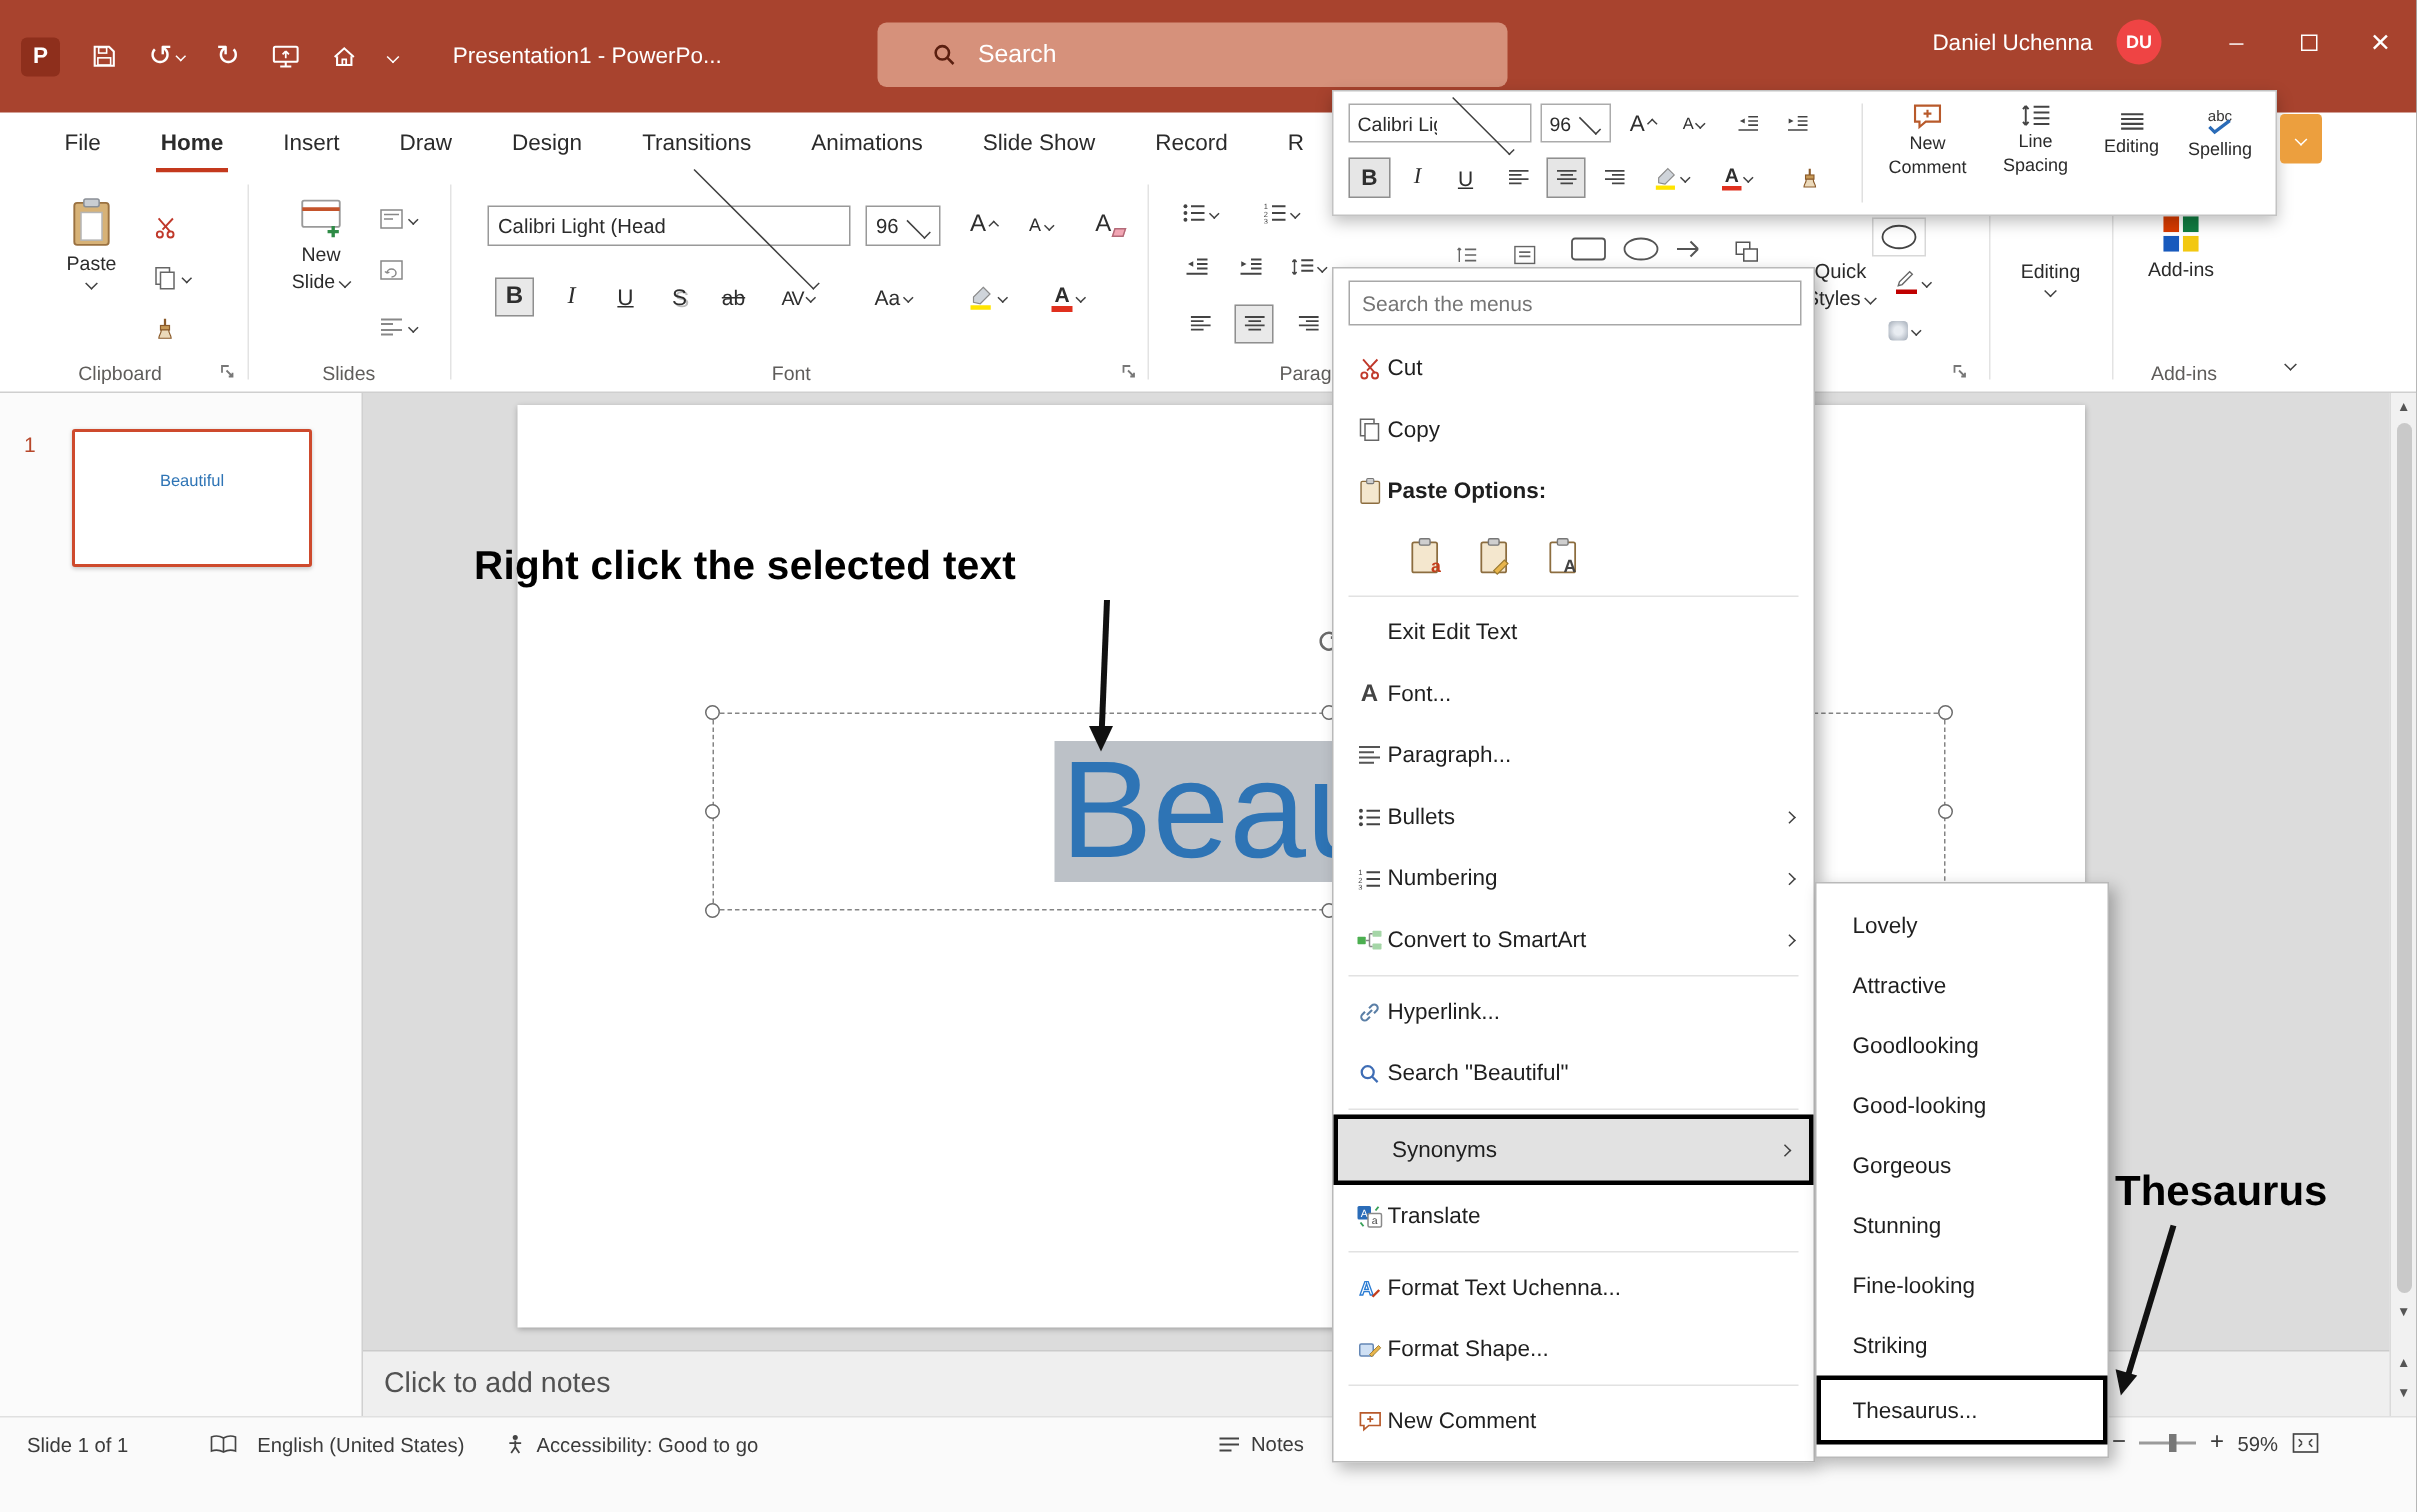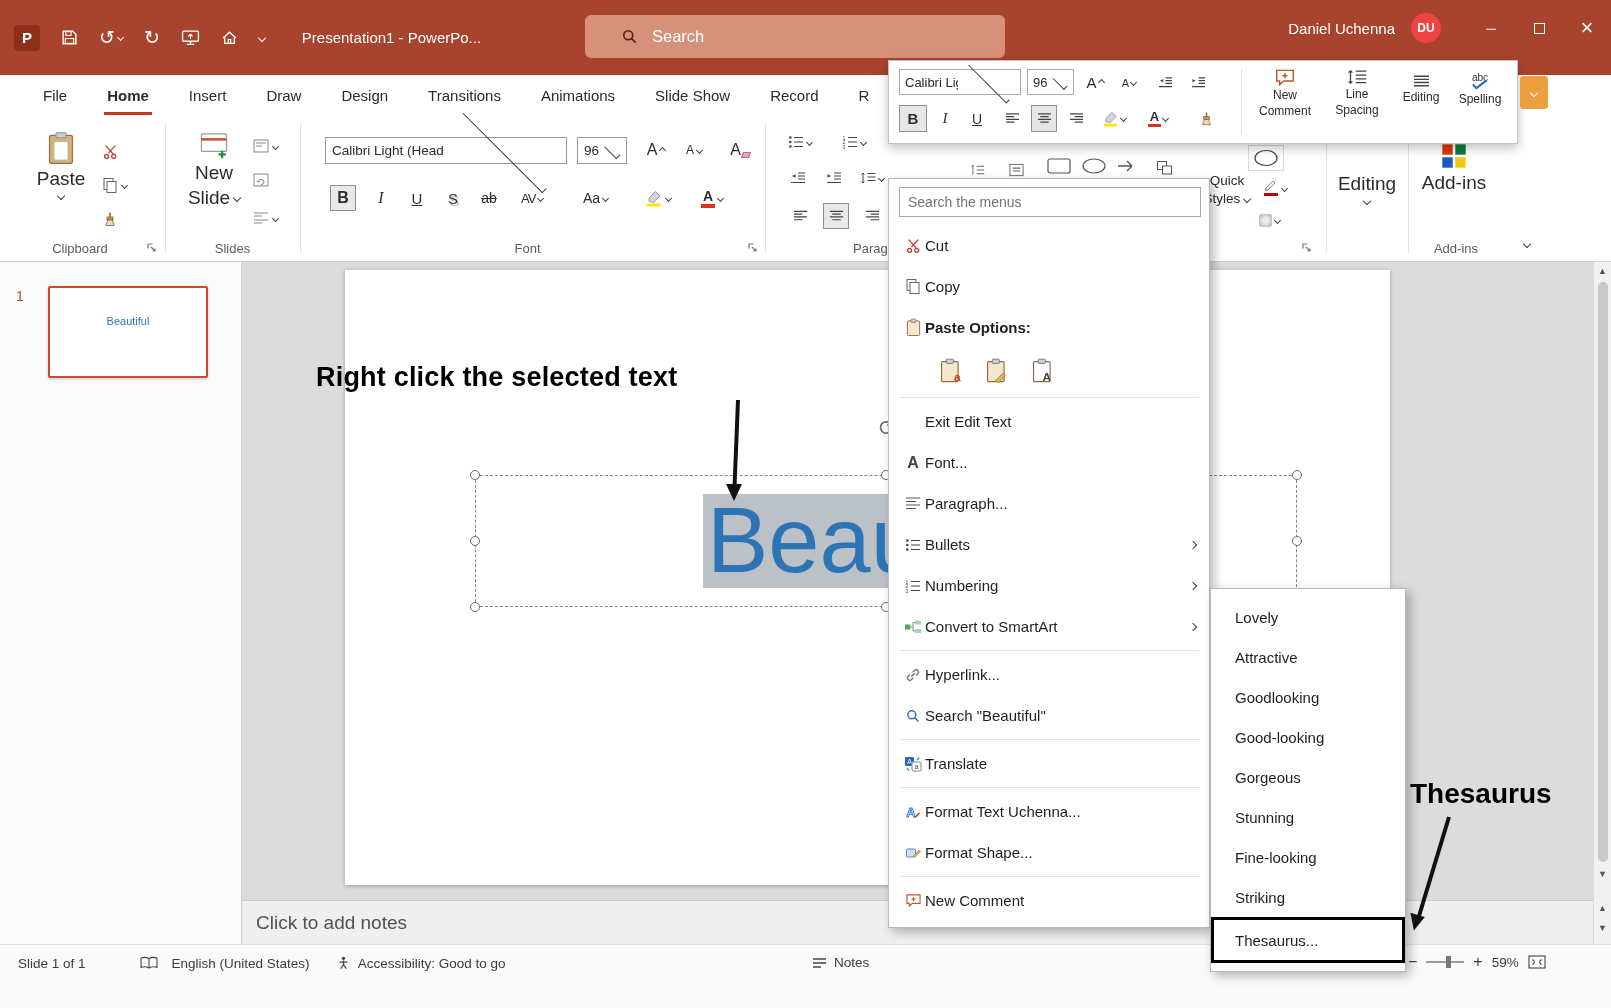--- a/index.html
+++ b/index.html
@@ -34,21 +34,21 @@
 .tab{display:flex;align-items:center;padding:0 15px;font-size:15px;color:#2b2b2b;position:relative;cursor:pointer;white-space:nowrap}
 .tab.active{font-weight:700}
 .tab.active::after{content:"";position:absolute;left:12px;right:12px;bottom:0;height:3px;background:#C4391D}
 
 
 .ribbon{position:absolute;top:115px;left:0;width:100%;height:147px;background:#fff;border-bottom:1px solid #CFCFCF;z-index:4}
 .rg{position:absolute;top:0;height:100%}
 .rdiv{position:absolute;top:8px;bottom:8px;width:1px;background:#E3E3E3}
 .rcap{position:absolute;bottom:5px;font-size:13px;color:#5f5d5b;white-space:nowrap}
 .launcher{position:absolute;bottom:7px;width:12px;height:12px;cursor:pointer}
-.bigbtn{position:absolute;display:flex;flex-direction:column;align-items:center;gap:3px;font-size:19px;color:#2b2b2b;cursor:pointer;text-align:center}
+.bigbtn{position:absolute;display:flex;flex-direction:column;align-items:center;gap:3px;font-size:13px;color:#2b2b2b;cursor:pointer;text-align:center}
 .smbtn{position:absolute;display:flex;align-items:center;gap:4px;cursor:pointer}
 .combo{position:absolute;height:27px;border:1px solid #999;background:#fff;display:flex;align-items:center;font-size:13.5px;color:#2b2b2b;padding:0 6px;cursor:pointer;gap:4px}
 .combo span{flex:1;white-space:nowrap;overflow:hidden}
 .gbtn{position:absolute;height:26px;min-width:26px;display:flex;align-items:center;justify-content:center;font-size:15px;color:#2e2e2e;cursor:pointer;gap:3px;padding:0 3px}
 .gbtn.on{border:1px solid #8f8f8f;background:#e9e9e9}
 .colbar{display:flex;flex-direction:column;align-items:center;line-height:1}
 
 
 .hdl{position:absolute;width:10px;height:10px;border-radius:50%;background:#fff;border:1.5px solid #6b6b6b;transform:translate(-50%,-50%)}
 
@@ -799,20 +799,25 @@
       <span class="ic">
           <svg width="16" height="16" viewBox="0 0 16 16">
             <circle cx="6.8" cy="6.8" r="4" fill="none" stroke="#3E6DB5" stroke-width="1.5"></circle>
             <path d="M9.8 9.8l3.6 3.6" stroke="#3E6DB5" stroke-width="1.5"></path>
           </svg>
         </span>
       <span class="lbl">Search "Beautiful"</span>
     </div>
     <div class="sep"></div>
 
+    <div class="mi hl">
+      <span class="ic"></span>
+      <span class="lbl">Synonyms</span>
+      <span class="sub cvr"></span>
+    </div>
     <div class="mi">
       <span class="ic">
           <svg width="18" height="16" viewBox="0 0 18 16">
             <rect x="1" y="1" width="9" height="9" rx="1" fill="#2B6CB8"></rect>
             <text x="5.5" y="8.2" font-size="7" fill="#fff" text-anchor="middle">A</text>
             <rect x="8" y="6" width="9" height="9" rx="1" fill="#fff" stroke="#8A8A8A"></rect>
             <text x="12.5" y="13" font-size="7" fill="#444" text-anchor="middle">a</text>
             <path d="M3 12l2 2.5M15 1.5L13 4" stroke="#3AA15A" stroke-width="1.3" fill="none"></path>
           </svg>
         </span>

